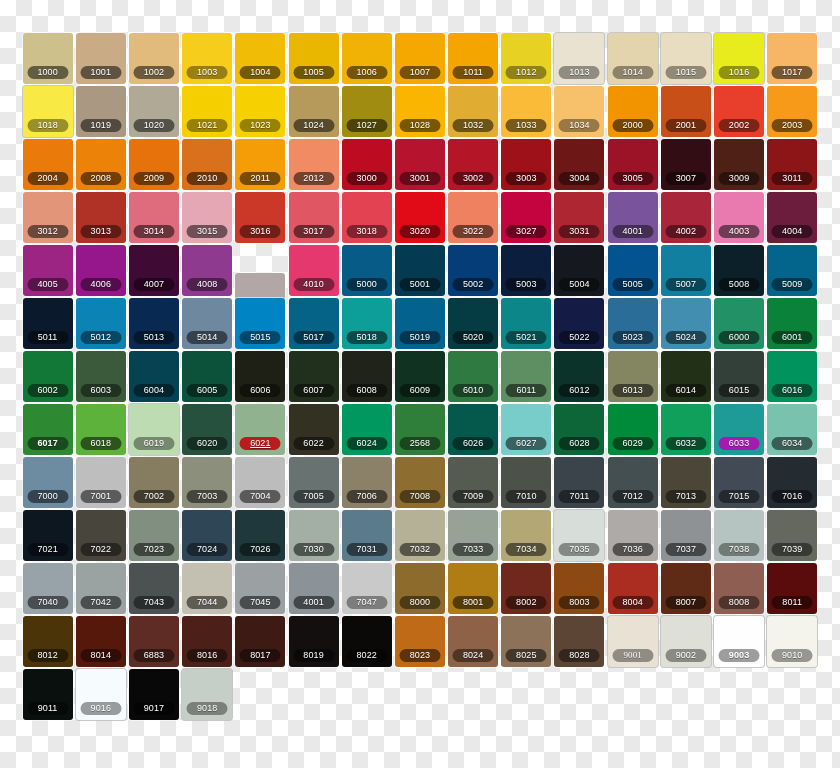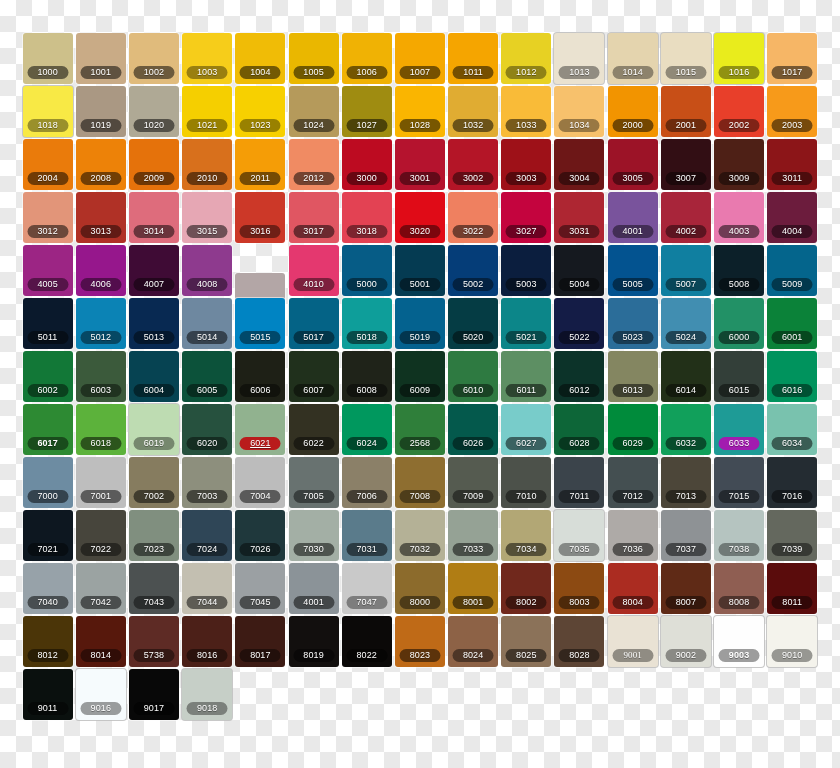--- a/index.html
+++ b/index.html
@@ -903,21 +903,21 @@
           <span class="badge" style="background-color: rgb(41, 29, 4);">8012</span>
         </div>
       </div>
       <div class="swatch-cell">
         <div class="swatch" title="RAL 8014" style="background-color: rgb(87, 24, 12);">
           <span class="badge" style="background-color: rgb(48, 13, 7);">8014</span>
         </div>
       </div>
       <div class="swatch-cell">
         <div class="swatch" title="RAL 8015" style="background-color: rgb(94, 43, 37);">
-          <span class="badge" style="background-color: rgb(52, 24, 20);">5738</span>
+          <span class="badge" style="background-color: rgb(52, 24, 20);">6883</span>
         </div>
       </div>
       <div class="swatch-cell">
         <div class="swatch" title="RAL 8016" style="background-color: rgb(76, 32, 24);">
           <span class="badge" style="background-color: rgb(42, 18, 13);">8016</span>
         </div>
       </div>
       <div class="swatch-cell">
         <div class="swatch" title="RAL 8017" style="background-color: rgb(61, 27, 20);">
           <span class="badge" style="background-color: rgb(34, 15, 11);">8017</span>

